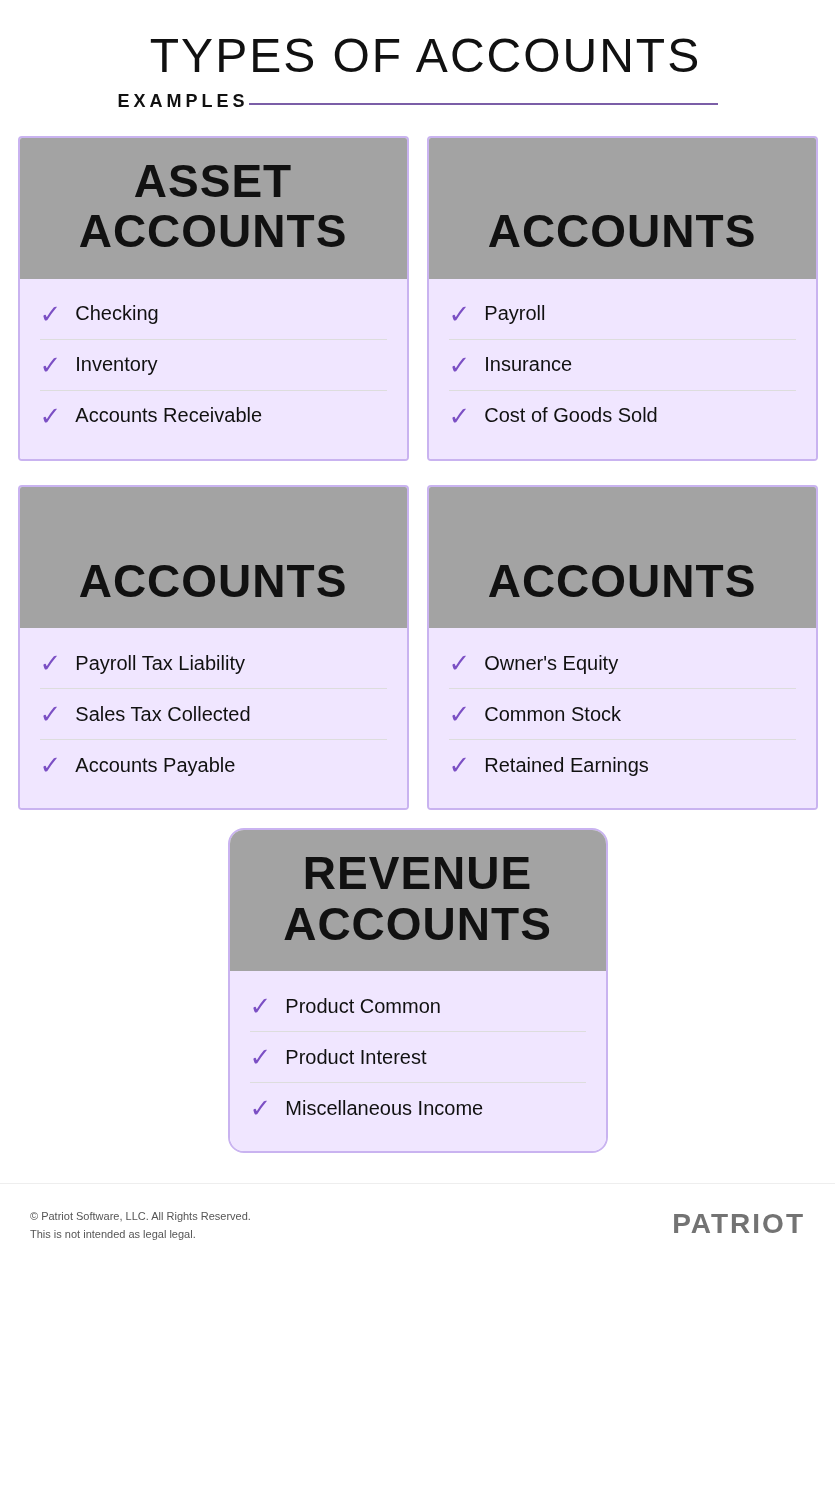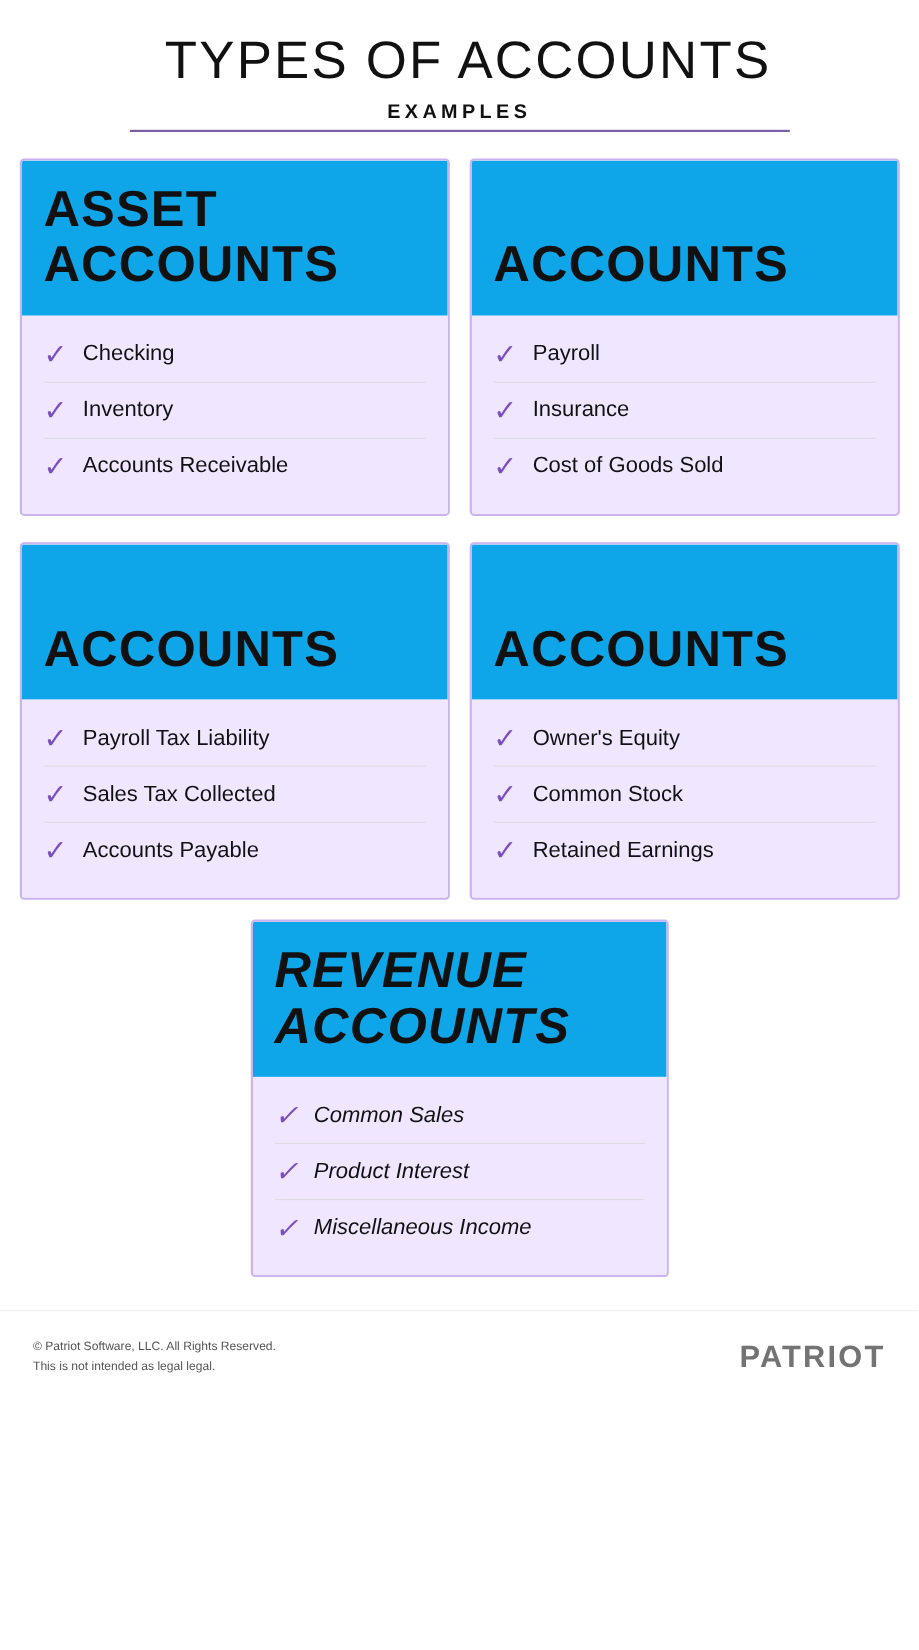--- a/index.html
+++ b/index.html
@@ -21,21 +21,21 @@
       color: #111111;
       margin-top: 30px;
       line-height: 1.1;
       letter-spacing: 2px;
       text-transform: uppercase;
       margin-left: 16px;
     }
 
     .subtitle-container {
       display: flex;
-      flex-direction: column;
+      flex-direction: row;
       align-items: center;
       margin-top: 8px;
       width: 600px;
     }
 
     .subtitle {
       font-size: 18px;
       font-weight: 700;
       letter-spacing: 4px;
       color: #111111;
@@ -57,22 +57,23 @@
       width: 800px;
     }
 
     .account-card {
       border-radius: 4px;
       overflow: hidden;
       border: 2px solid #c9b3f0;
     }
 
     .card-header {
-      background: #0ea5e9;
+      background: #a3a3a3;
       padding: 18px 20px 22px 20px;
+      text-align: center;
     }
 
     .card-header-title {
       font-size: 46px;
       font-weight: 900;
       color: #111111;
       line-height: 1.1;
       text-transform: uppercase;
       letter-spacing: 1px;
     }
@@ -109,33 +110,32 @@
 
     .center-card-container {
       width: 800px;
       display: flex;
       justify-content: center;
       margin-top: 18px;
     }
 
     .center-card {
       width: 380px;
-      border-radius: 4px;
+      border-radius: 16px;
       overflow: hidden;
       border: 2px solid #c9b3f0;
-      font-style: italic;
     }
 
     .footer {
       width: 835px;
       margin-top: auto;
       padding: 24px 30px;
       display: flex;
       justify-content: space-between;
-      align-items: center;
+      align-items: flex-start;
       border-top: 1px solid #eee;
       margin-top: 30px;
     }
 
     .footer-left {
       font-size: 11px;
       color: #555;
       line-height: 1.6;
     }
 
@@ -261,21 +261,21 @@
   <div class="center-card account-card">
     <div class="card-header">
       <div class="card-header-title">
         <span>REVENUE</span><br>
         <span>ACCOUNTS</span>
       </div>
     </div>
     <div class="card-body">
       <div class="list-item">
         <span class="checkmark">✓</span>
-        <span class="item-label">Common Sales</span>
+        <span class="item-label">Product Common</span>
       </div>
       <div class="list-item">
         <span class="checkmark">✓</span>
         <span class="item-label">Product Interest</span>
       </div>
       <div class="list-item">
         <span class="checkmark">✓</span>
         <span class="item-label">Miscellaneous Income</span>
       </div>
     </div>

